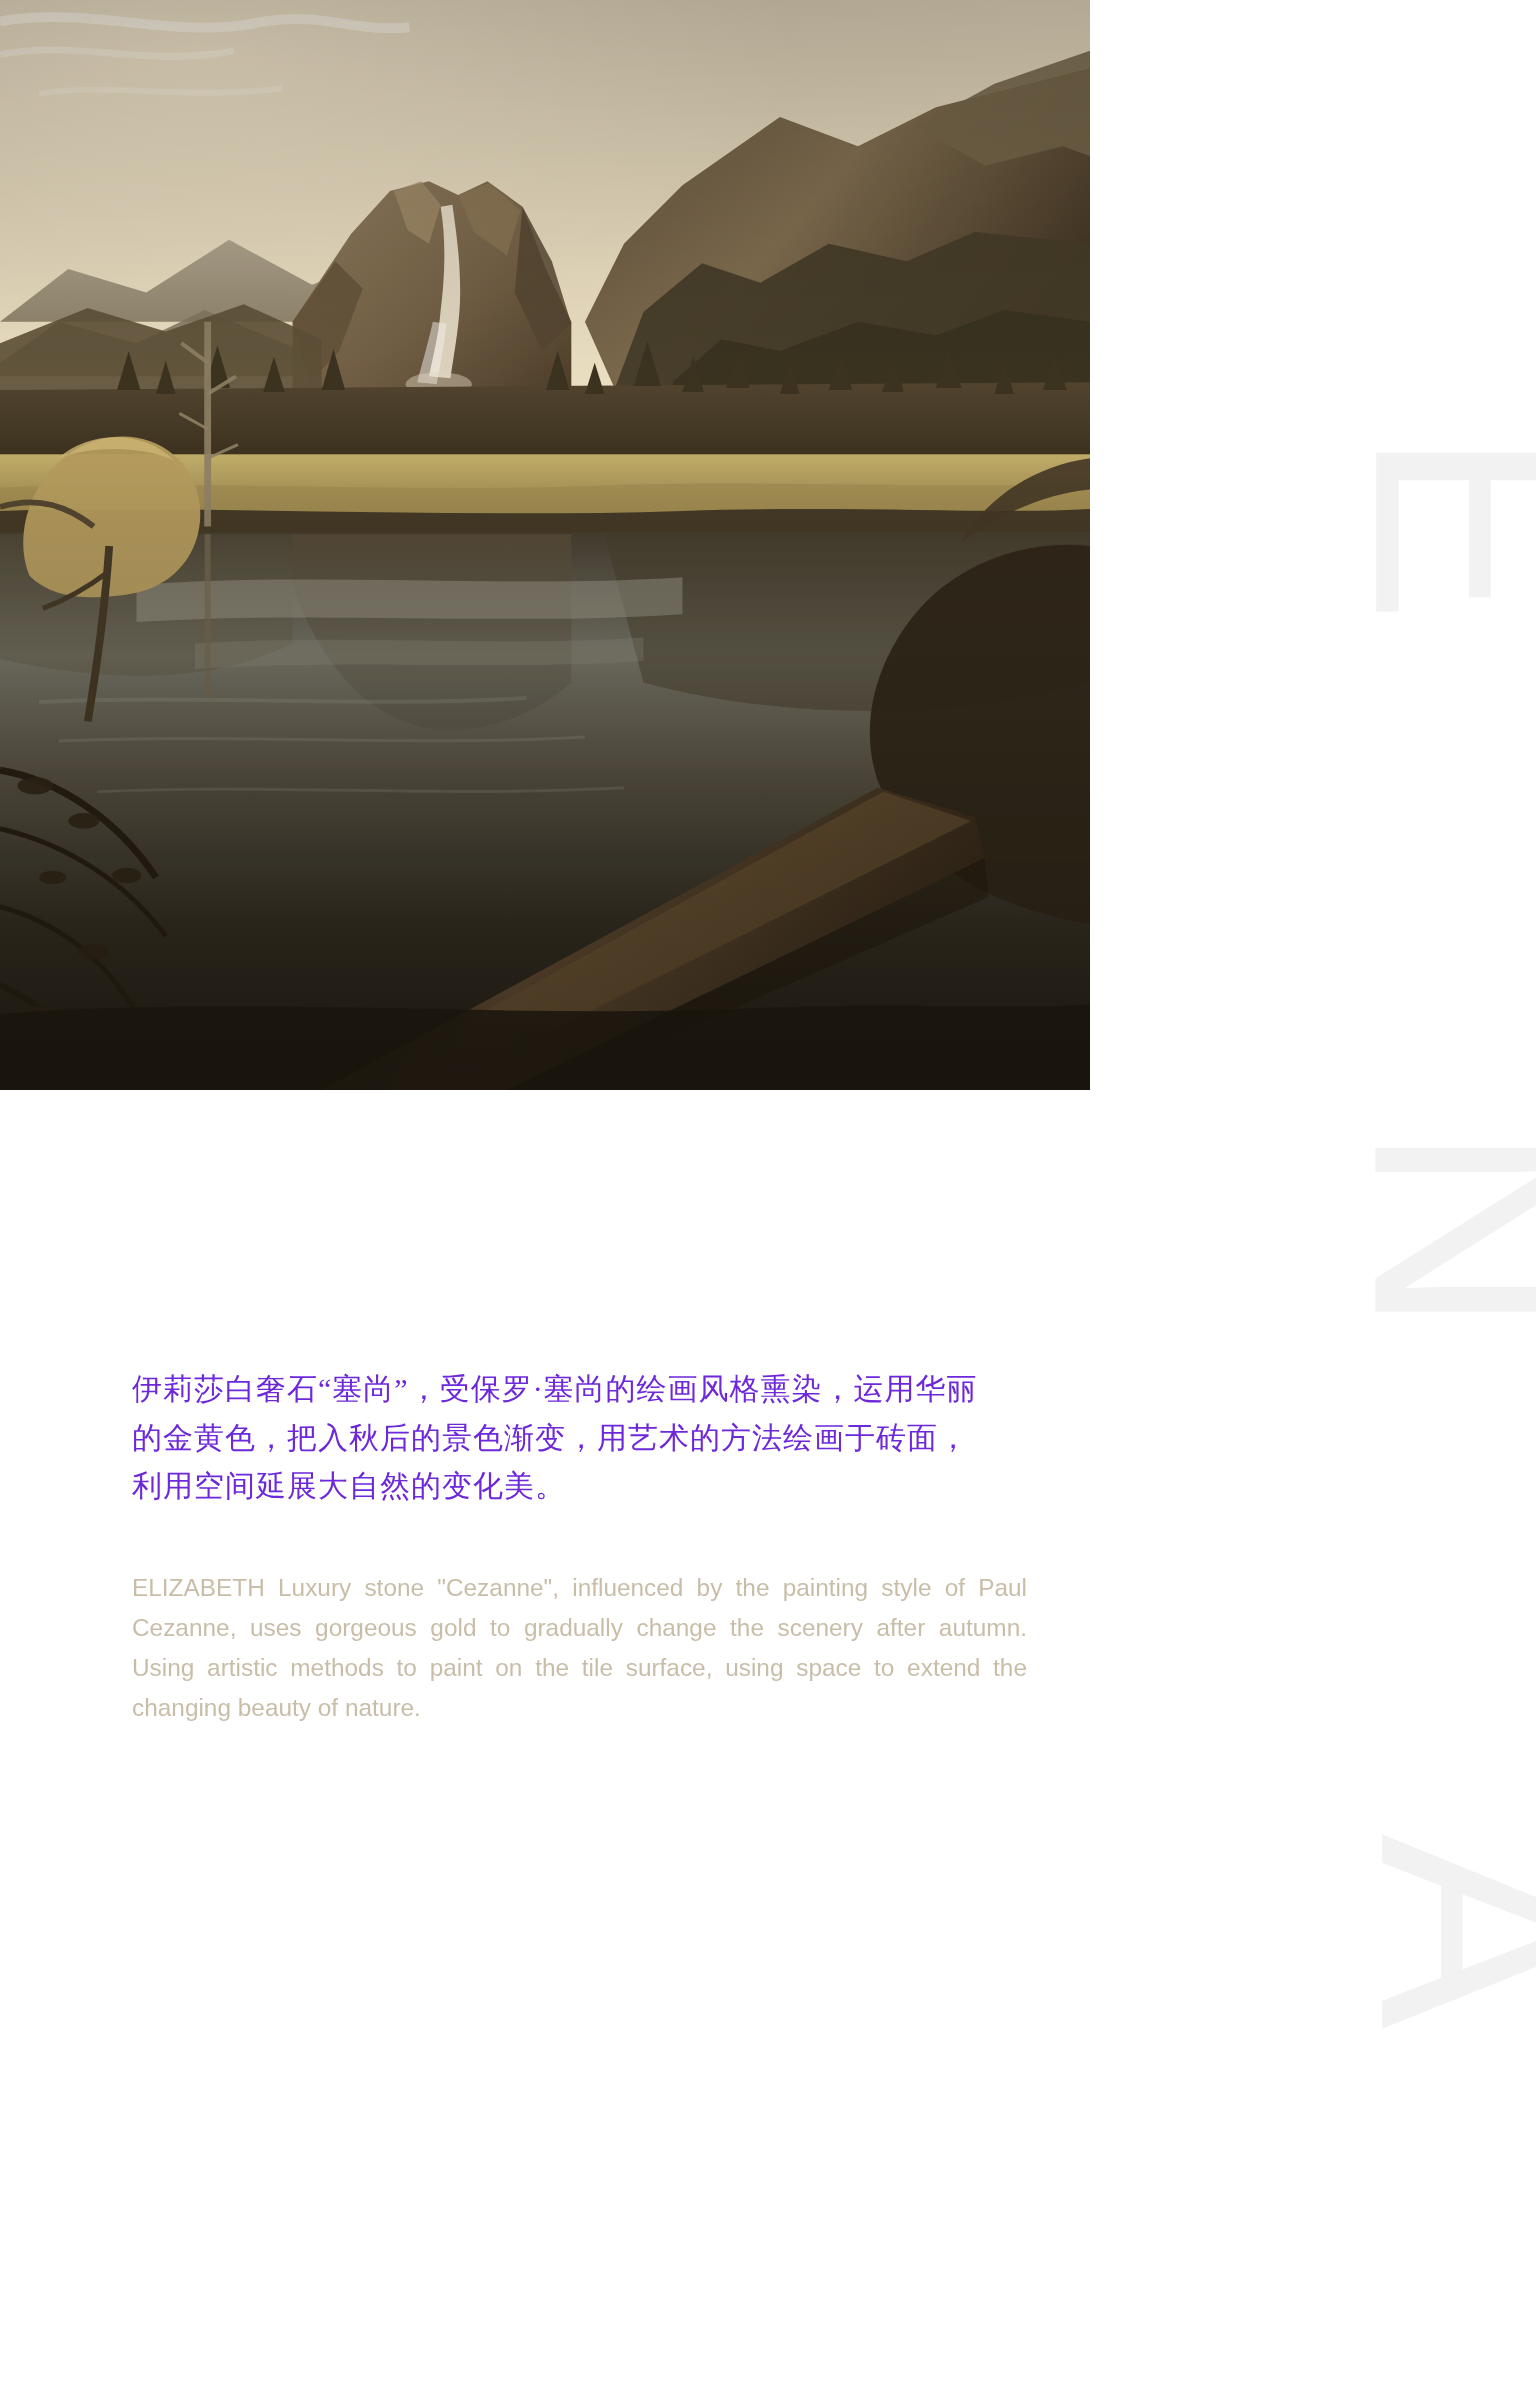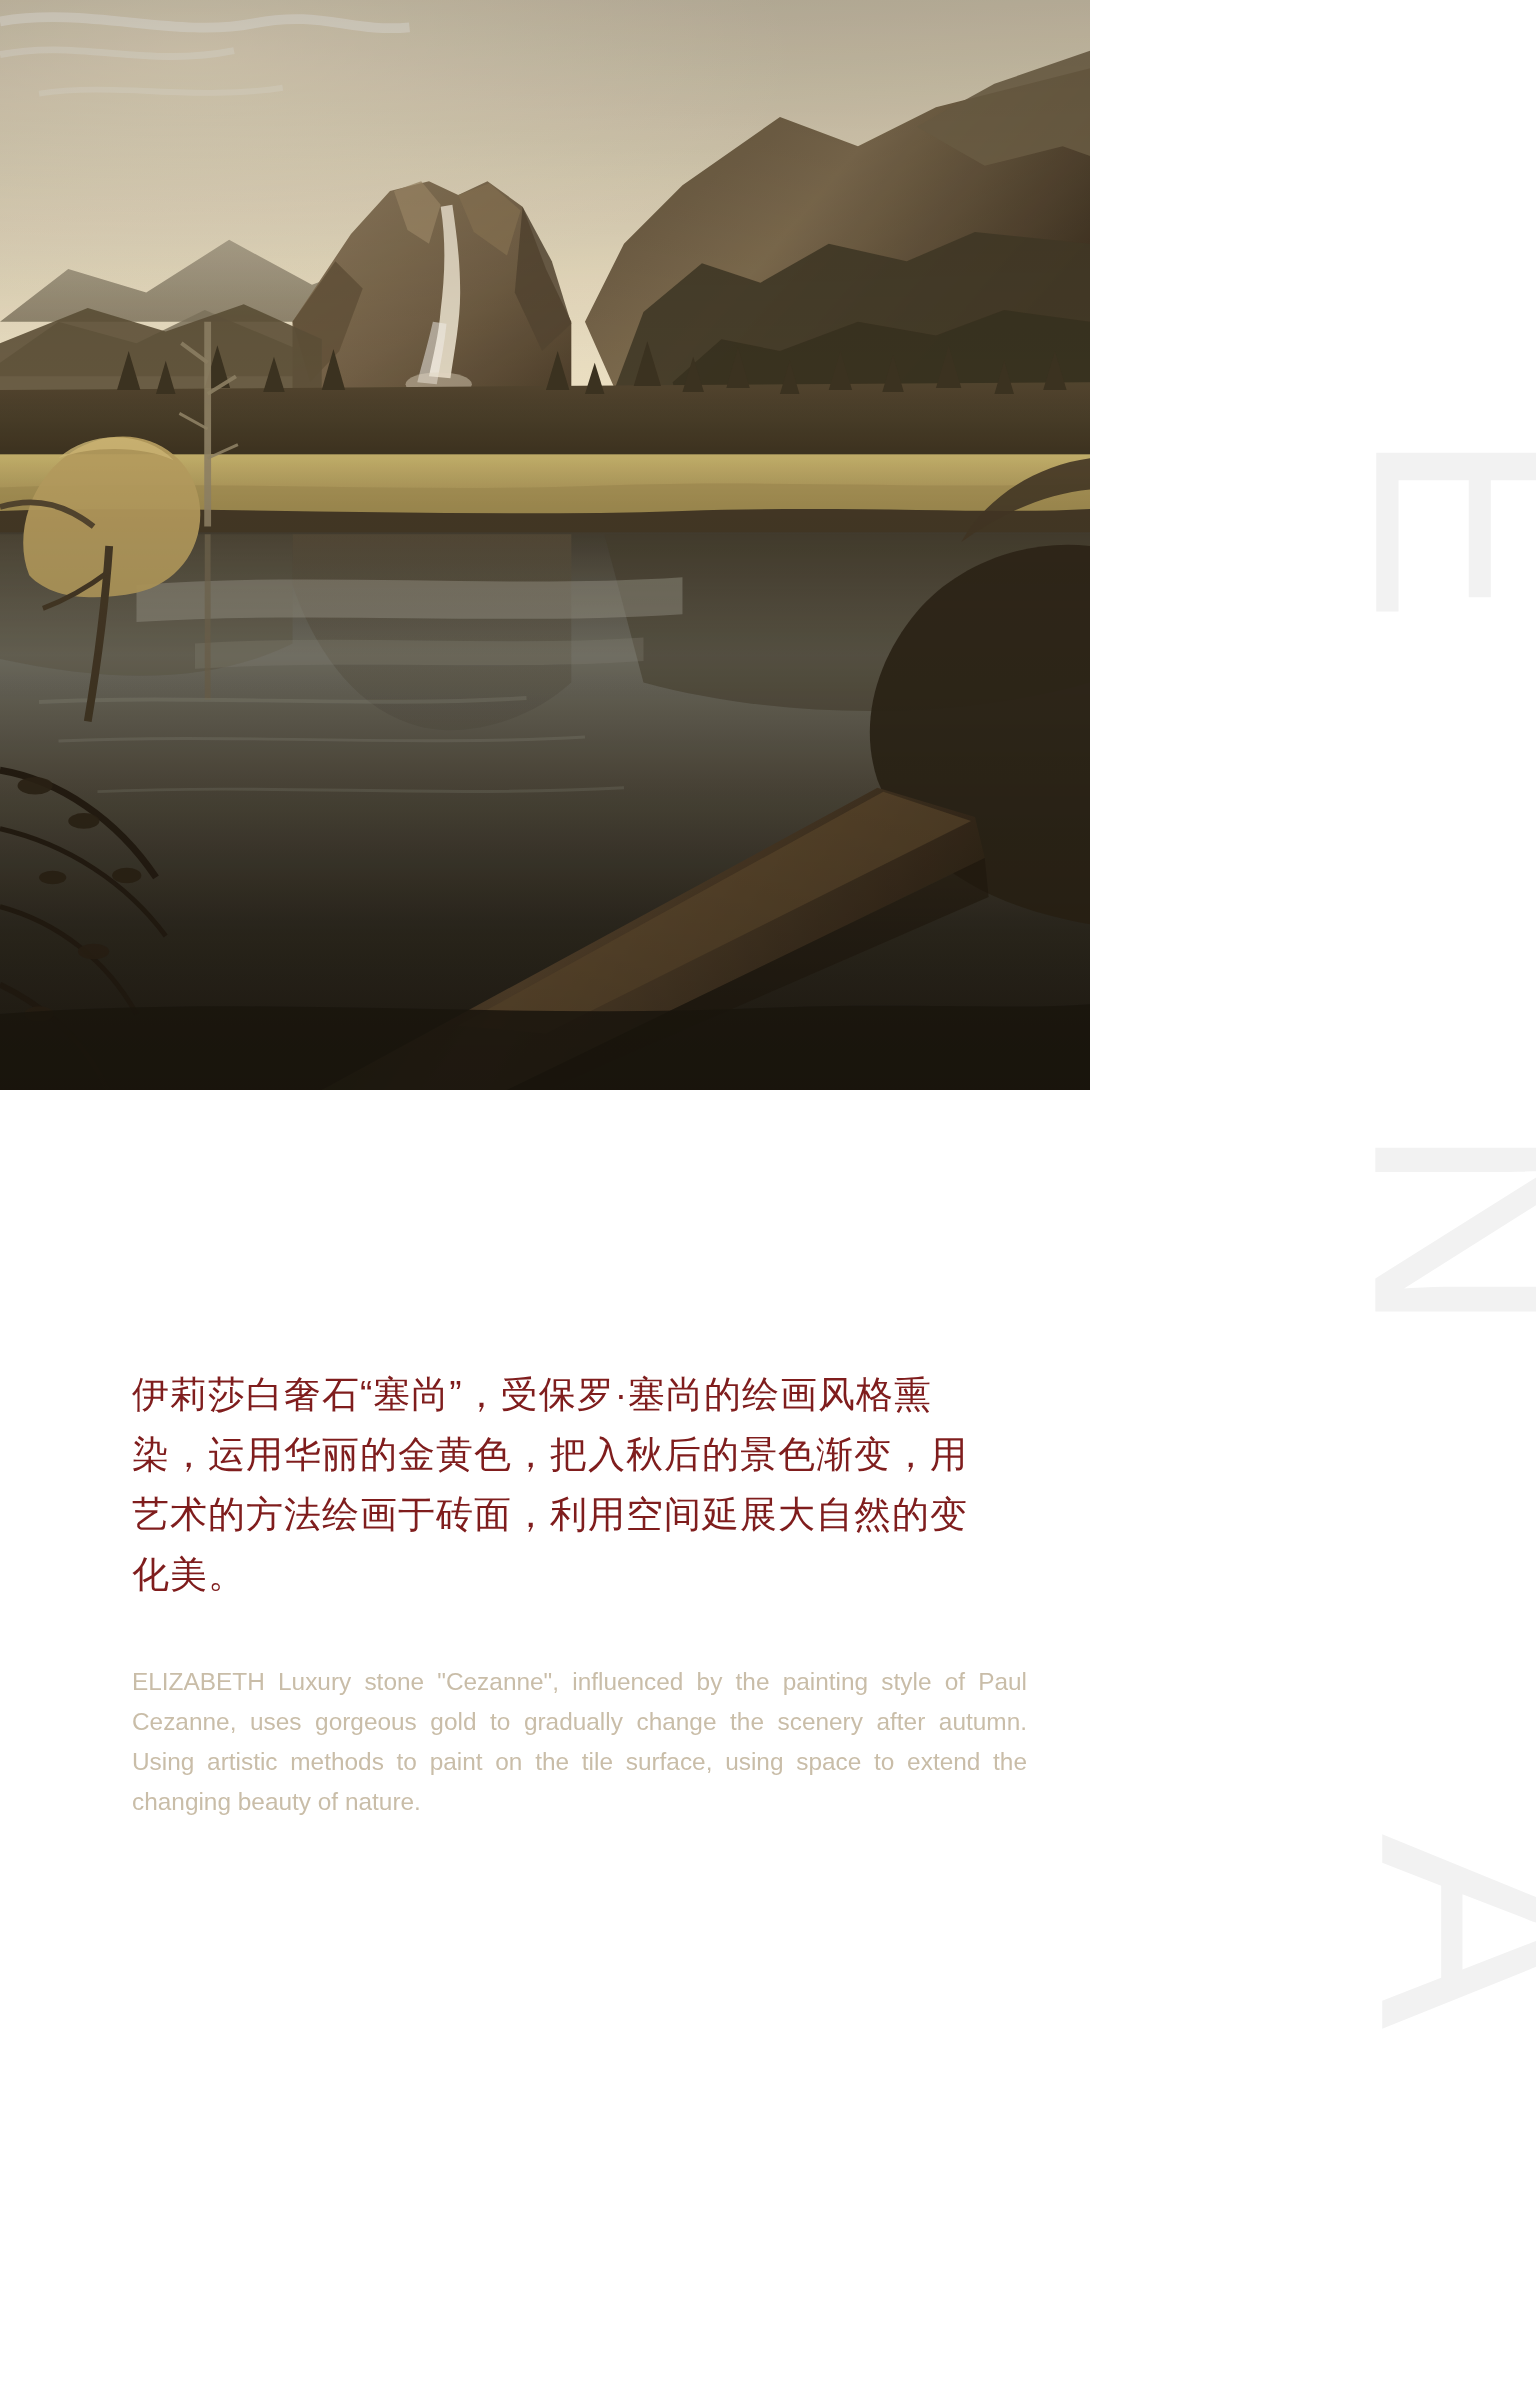--- a/index.html
+++ b/index.html
@@ -72,24 +72,24 @@
 
   
   .content {
     position: absolute;
     left: 132px;
     top: 1365px;
     width: 897px;
     z-index: 2;
   }
   .headline {
-    font-family: Liberation Sans, sans-serif;
-    font-size: 37px;
+    font-family: Liberation Serif, serif;
+    font-size: 30px;
     line-height: 1.62;
-    color: #7f1d1d;
+    color: #6d28d9;
     letter-spacing: 1px;
     margin: 0 0 57px 0;
     font-weight: 400;
     max-width: 858px;
   }
   .subcopy {
     font-family: "Liberation Sans", sans-serif;
     font-size: 24.4px;
     line-height: 1.64;
     color: #c9bda8;

